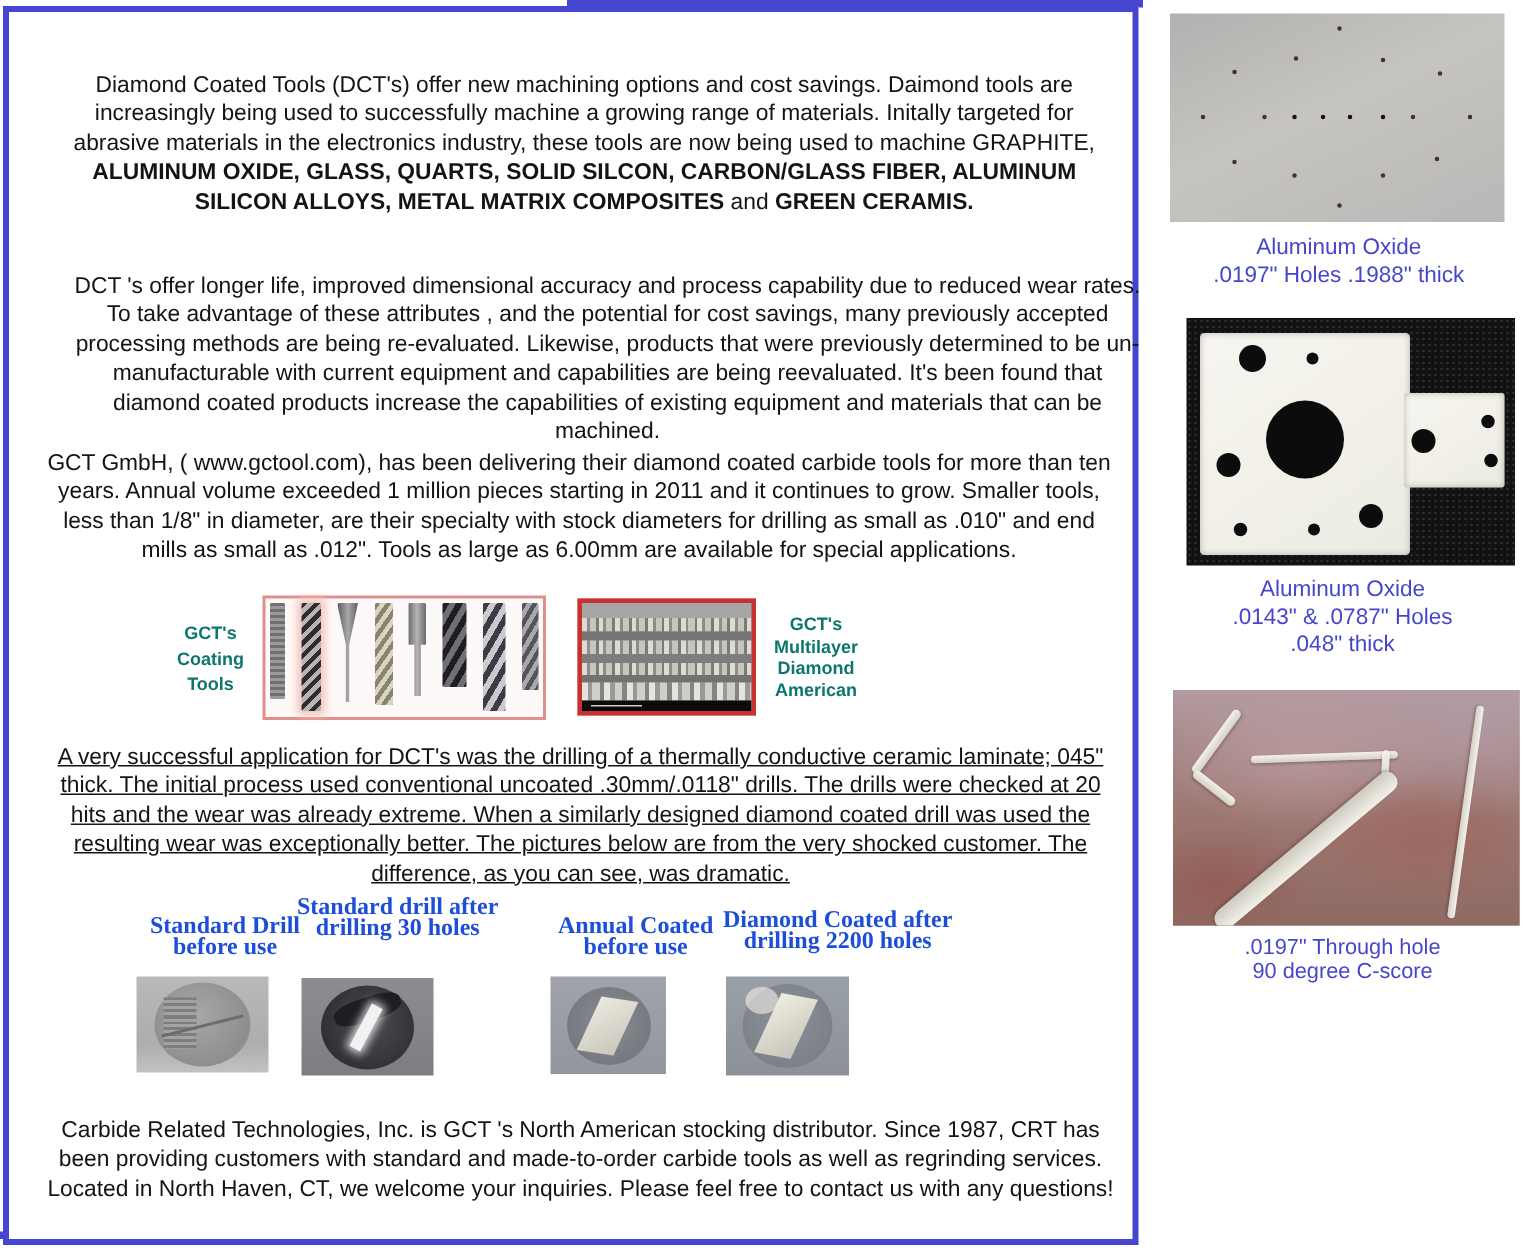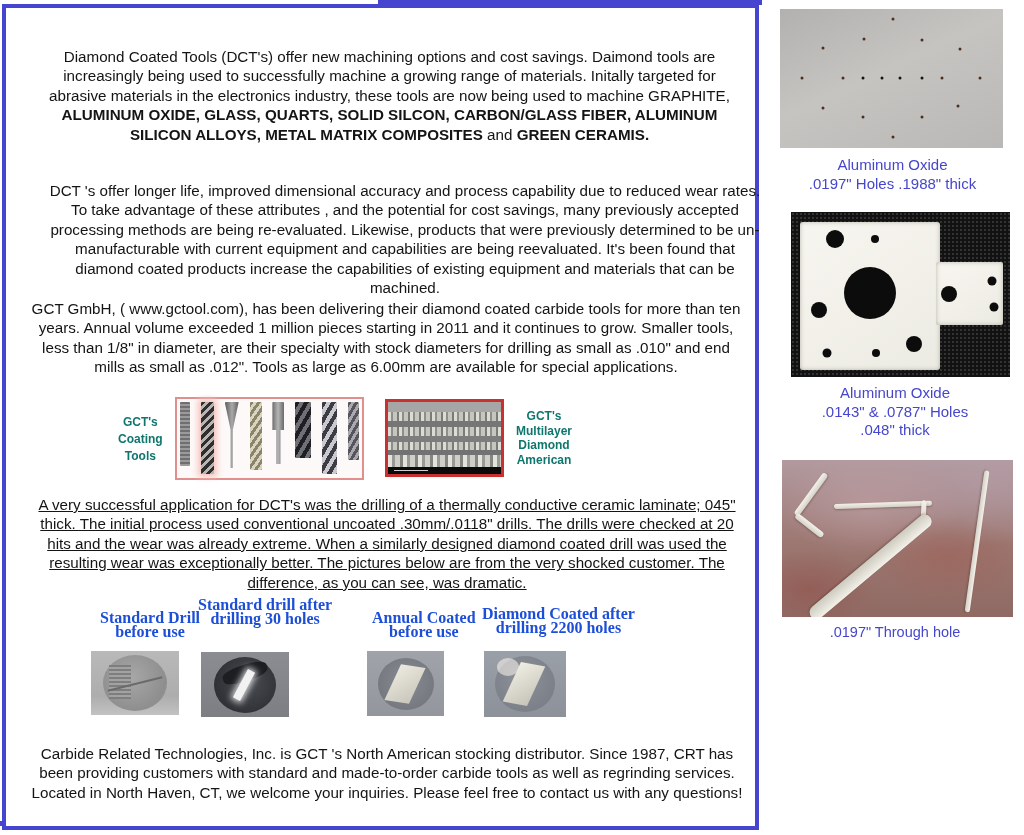--- a/index.html
+++ b/index.html
@@ -264,13 +264,14 @@
 <div class="abs quartz-img">
   <div class="rod" style="left:14px;top:52px;width:51px;height:6px;transform:rotate(-54deg);"></div>
   <div class="rod" style="left:14px;top:52px;width:34px;height:6px;transform:rotate(38deg);"></div>
   <div class="rod" style="left:52px;top:44px;width:98px;height:5px;transform:rotate(-2deg);"></div>
   <div class="rod" style="left:139px;top:40px;width:5px;height:26px;transform:rotate(3deg);"></div>
   <div class="rod" style="left:148px;top:50px;width:155px;height:14px;transform:rotate(140deg);background:linear-gradient(180deg,#f3f0e9,#cdcabf);border-radius:7px;"></div>
   <div class="rod" style="left:205px;top:8px;width:143px;height:5px;transform:rotate(98deg);"></div>
 </div>
 <div class="abs cap capC">
   <span>.0197" Through hole</span>
+  <span>90 degree C-score</span>
 </div>
 
 </body></html>

